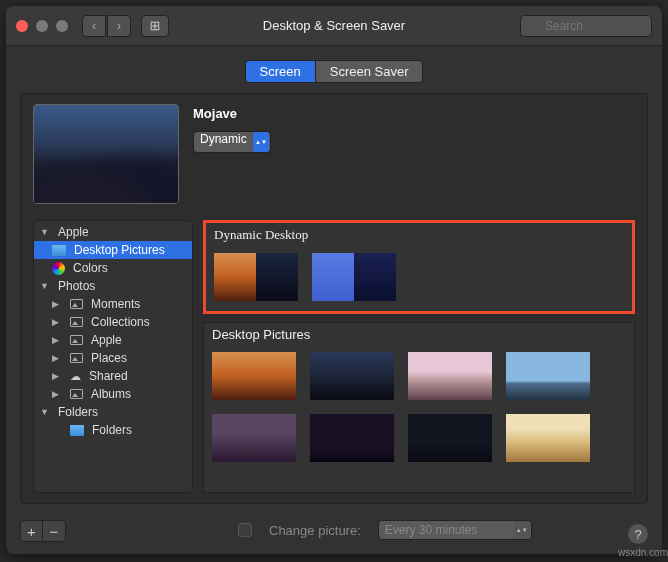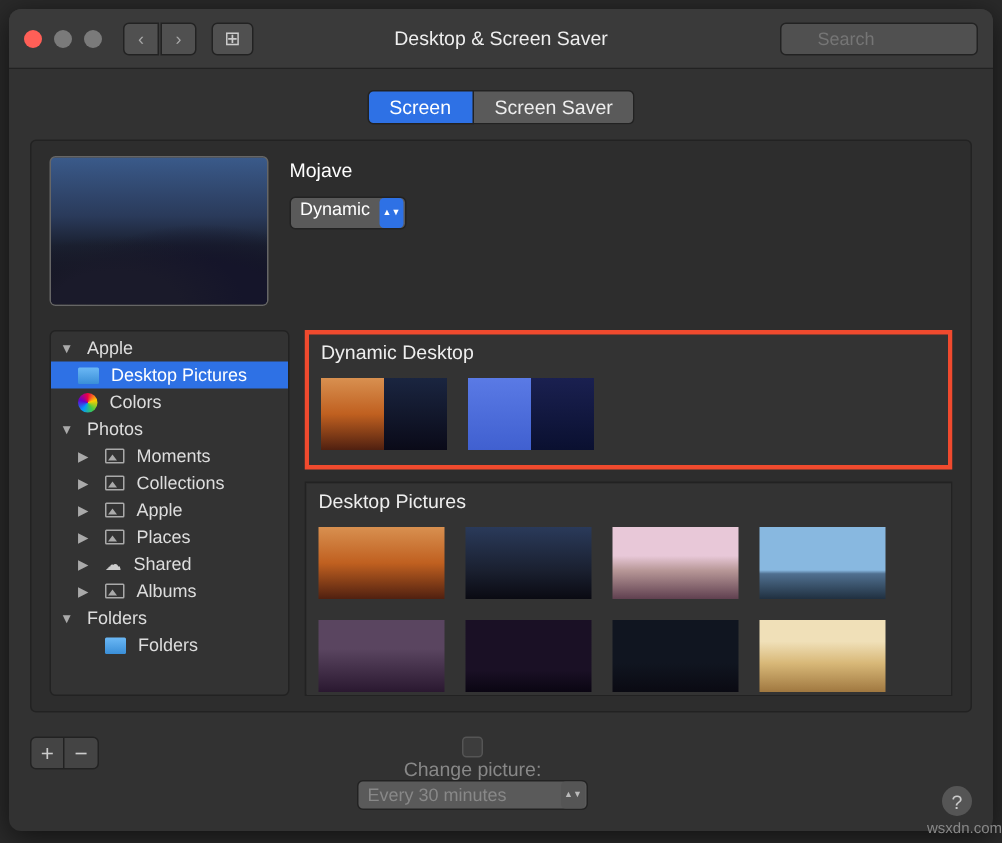--- a/index.html
+++ b/index.html
@@ -27,42 +27,42 @@
 .tab:first-child { border-radius: 4px 0 0 4px; }
 .tab:last-child { border-radius: 0 4px 4px 0; border-left: none; }
 .tab.active { background: #2e71e5; color: #fff; }
 
 .panel { flex: 1; margin: 0 14px 10px; border: 1px solid #222; border-radius: 4px; background: #2d2d2d; display: flex; flex-direction: column; overflow: hidden; }
 
 .top { display: flex; padding: 10px 12px 16px; gap: 14px; }
 .preview { width: 146px; height: 100px; border: 1px solid #666; border-radius: 4px; background: linear-gradient(180deg,#3a5a8a 0%,#2a3a5a 40%,#1a2030 60%,#0a0a12 100%); position: relative; overflow: hidden; }
 .preview::after { content:''; position: absolute; bottom:0; left:0; right:0; height: 55%; background: radial-gradient(ellipse at 30% 100%, #1a1a2a 30%, transparent 60%), radial-gradient(ellipse at 70% 110%, #15152a 40%, transparent 70%); }
 .topright { flex: 1; padding-top: 2px; }
-.wpname { font-weight: 400; color: #fff; margin-bottom: 10px; }
+.wpname { font-weight: 700; color: #fff; margin-bottom: 10px; }
 .select { display: flex; align-items: flex-start; width: 78px; height: 22px; background: #5a5a5a; border: 1px solid #222; border-radius: 4px; padding: 0 6px; font-size: 12px; color: #fff; position: relative; margin-bottom: 8px; }
 .select .arrows { background:#2e71e5; height:20px; width:16px; border-radius:3px; display:flex; flex-direction:column; align-items:center; justify-content:center; margin-left:auto; margin-right:-5px; font-size:6px; line-height:6px; color:#fff; }
 .desc { font-size: 12px; color: #bbb; }
 
 .bottom { display: flex; flex: 1; padding: 0 12px 10px; gap: 10px; overflow: hidden; }
 .sidebar { width: 160px; background: #333; border: 1px solid #222; border-radius: 4px; padding: 2px 0; font-size: 12px; overflow: auto; }
 .srow { display: flex; align-items: center; padding: 2px 4px 2px 6px; gap: 8px; color: #ddd; cursor: default; }
 .srow.selected { background: #2e71e5; color: #fff; }
 .srow.indent1 { padding-left: 18px; }
 .tri { font-size: 9px; width: 10px; display: inline-block; color: #aaa; }
 .tri.down::before { content: "▼"; }
 .tri.right::before { content: "▶"; }
 .foldericon { width: 14px; height: 11px; background: linear-gradient(180deg,#6bb8f5,#3a8fd8); border-radius: 1px; display: inline-block; }
 .colorsicon { width: 13px; height: 13px; border-radius: 50%; background: conic-gradient(#e04,#fc0,#4c4,#09f,#60c,#e04); display:inline-block; }
 .phicon { width: 13px; height: 10px; border: 1px solid #aaa; border-radius: 1px; display:inline-block; position: relative; }
 .phicon::after { content:''; position:absolute; left:1px; bottom:1px; width:0; height:0; border-style:solid; border-width:0 3px 4px 3px; border-color: transparent transparent #aaa transparent; }
 .cloudicon::before { content:"☁"; font-size: 11px; color:#ccc; }
 
 .gallery { flex: 1; display: flex; flex-direction: column; gap: 8px; overflow: hidden; }
 .section { border: 1px solid #222; background: #333; }
-.section.highlight { border: 3px solid #f04a2e; }
+.section.highlight { border: 3px solid #f04a2e; font-family: Liberation Serif, serif; }
 .sectitle { font-weight: 500; padding: 4px 8px 6px; color: #eee; font-size: 13px; }
 .thumbs { display: flex; flex-wrap: wrap; gap: 14px; padding: 4px 8px 10px; }
 .thumb { width: 84px; height: 48px; background: #555; position: relative; overflow: hidden; }
 .thumb.split { display: flex; }
 .thumb.split > div { flex:1; }
 .dune-day { background: linear-gradient(180deg,#d89050 0%,#c06020 50%,#502010 100%); }
 .dune-night { background: linear-gradient(180deg,#1a2540 0%,#0a0a18 100%); }
 .sky-day { background: linear-gradient(180deg,#5a7ae5,#4060d0); }
 .sky-night { background: linear-gradient(180deg,#1a2050,#0a1030); }
 .t2 { background: linear-gradient(180deg,#2a3a5a 0%,#1a2030 60%,#0a0a12 100%); }
@@ -72,21 +72,21 @@
 .t6 { background: linear-gradient(180deg,#1a1025 70%,#0a0512 100%); }
 .t7 { background: linear-gradient(180deg,#101520 60%,#0a0a12 100%); }
 .t8 { background: linear-gradient(180deg,#f0e0b8 30%,#d8b878 60%,#a07840 100%); }
 .section.scroll { flex:1; overflow-y:auto; }
 
 .footer { display: flex; align-items: flex-start; padding: 6px 14px 10px; gap: 12px; }
 .addremove { display: flex; background: #444; border: 1px solid #222; border-radius: 4px; }
 .addremove span { width: 22px; height: 20px; display: flex; align-items: center; justify-content: center; color: #ccc; font-size: 15px; }
 .addremove span:first-child { border-right: 1px solid #222; }
 .opts { margin-left: 160px; }
-.optrow { display: flex; align-items: center; gap: 0; margin-bottom: 4px; color: #888; font-size: 13px; flex-direction: column; }
+.optrow { display: flex; align-items: center; gap: 17px; margin-bottom: 4px; color: #888; font-size: 13px; }
 .chk { width: 14px; height: 14px; border: 1px solid #555; border-radius: 3px; background: #3d3d3d; display: inline-block; }
 .intsel { width: 154px; height: 20px; background: #5a5a5a; border: 1px solid #222; border-radius: 4px; padding: 0 6px; font-size: 12px; color: #888; display: flex; align-items: center; }
 .intsel .arrows { background:#555; height:18px; width:16px; border-radius:3px; display:flex; flex-direction:column; align-items:center; justify-content:center; margin-left:auto; margin-right:-5px; font-size:6px; line-height:6px; color:#bbb; }
 .help { width: 20px; height: 20px; border-radius: 50%; background: #555; color: #ccc; display: flex; align-items: center; justify-content: center; margin-left: auto; font-size: 13px; align-self: flex-end; }
 .watermark { position: absolute; bottom: 4px; right: 0; font-size: 10px; color: #888; font-family: Arial; }
 </style>
 </head>
 <body>
 
 <div class="window">

